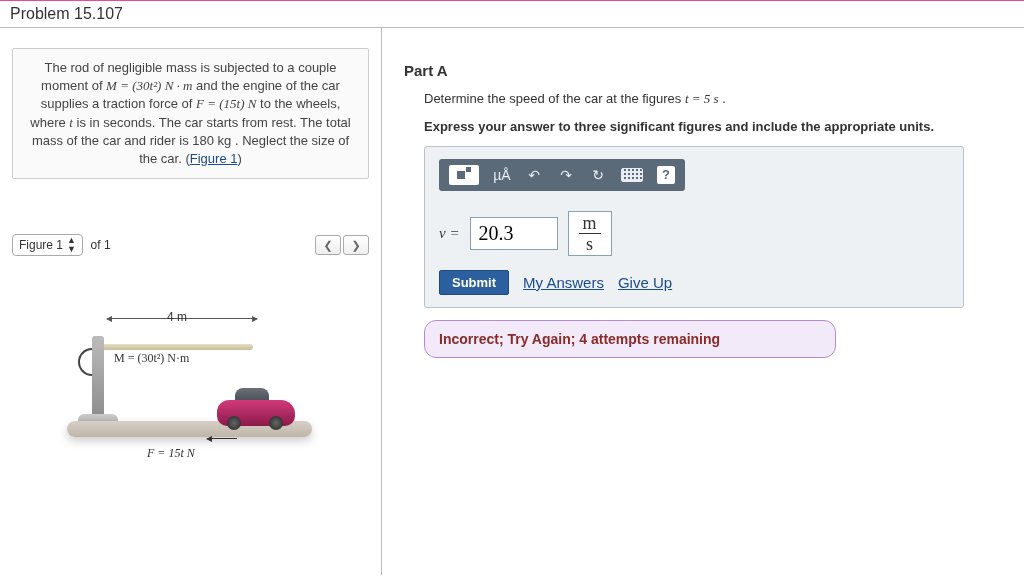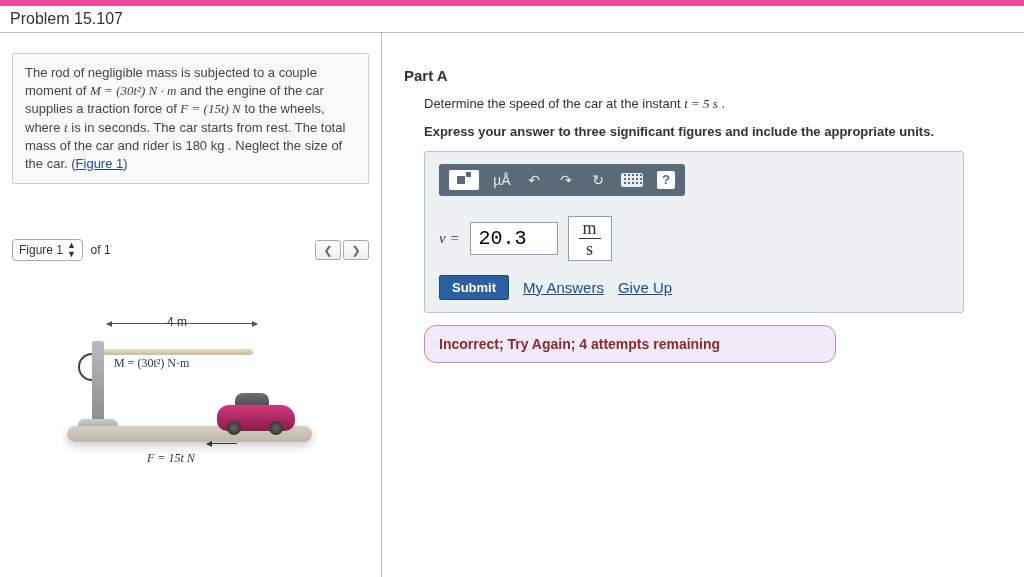--- a/index.html
+++ b/index.html
@@ -6,21 +6,21 @@
   body {
     font-family: Arial, Helvetica, sans-serif;
     font-size: 13px;
     color: #333;
     background: #fff;
     width: 1024px;
     height: 577px;
     overflow: hidden;
   }
   .topbar {
-    border-top: 6px solid #ec4899;
+    border-top: 1px solid #ec4899;
     border-bottom: 1px solid #bbb;
     padding: 4px 10px;
     font-size: 16px;
     font-weight: normal;
     background: #fff;
   }
   .main {
     display: flex;
     height: calc(100% - 30px);
   }
@@ -35,20 +35,21 @@
     position: relative;
   }
   .problem-box {
     border: 1px solid #ccc;
     border-radius: 2px;
     padding: 10px 12px;
     font-size: 13px;
     line-height: 1.4;
     color: #444;
     background: #fafafa;
+    text-align: center;
   }
   .problem-box a { color: #1a4b8e; text-decoration: underline; }
   .fig-nav {
     margin-top: 55px;
     display: flex;
     align-items: center;
     justify-content: space-between;
   }
   .fig-select {
     border: 1px solid #aaa;
@@ -205,21 +206,21 @@
     display: flex; align-items: center; gap: 10px;
     font-family: "Times New Roman", serif;
   }
   .var { font-style: italic; font-size: 15px; }
   .val-input {
     border: 1px solid #8aa0b4;
     background: #fff;
     padding: 4px 8px;
     font-size: 20px;
     width: 88px;
-    font-family: Liberation Mono, monospace;
+    font-family: Liberation Serif, serif;
   }
   .unit-box {
     border: 1px solid #8aa0b4;
     background: #fff;
     padding: 2px 10px;
     text-align:center;
     font-size: 18px;
     line-height: 1;
   }
   .unit-box .num { border-bottom: 1px solid #333; padding: 0 4px 1px; display:block; }
@@ -321,21 +322,21 @@
       <div class="label moment">M = (30t²) N·m</div>
       <div class="force-arrow"></div>
       <div class="label force">F = 15t N</div>
     </div>
   </div>
 
   <div class="right">
     <div class="part-title">Part A</div>
 
     <div class="prompt">
-      <span>Determine the speed of the car at the instant </span>
+      <span>Determine the speed of the car at the figures </span>
       <span class="serif-i">t = 5 s</span>
       <span>.</span>
     </div>
     <div class="prompt bold">Express your answer to three significant figures and include the appropriate units.</div>
 
     <div class="answer-box">
       <div class="toolbar">
         <span class="tb-item">
           <span class="tmpl-icon">
             <span></span>

